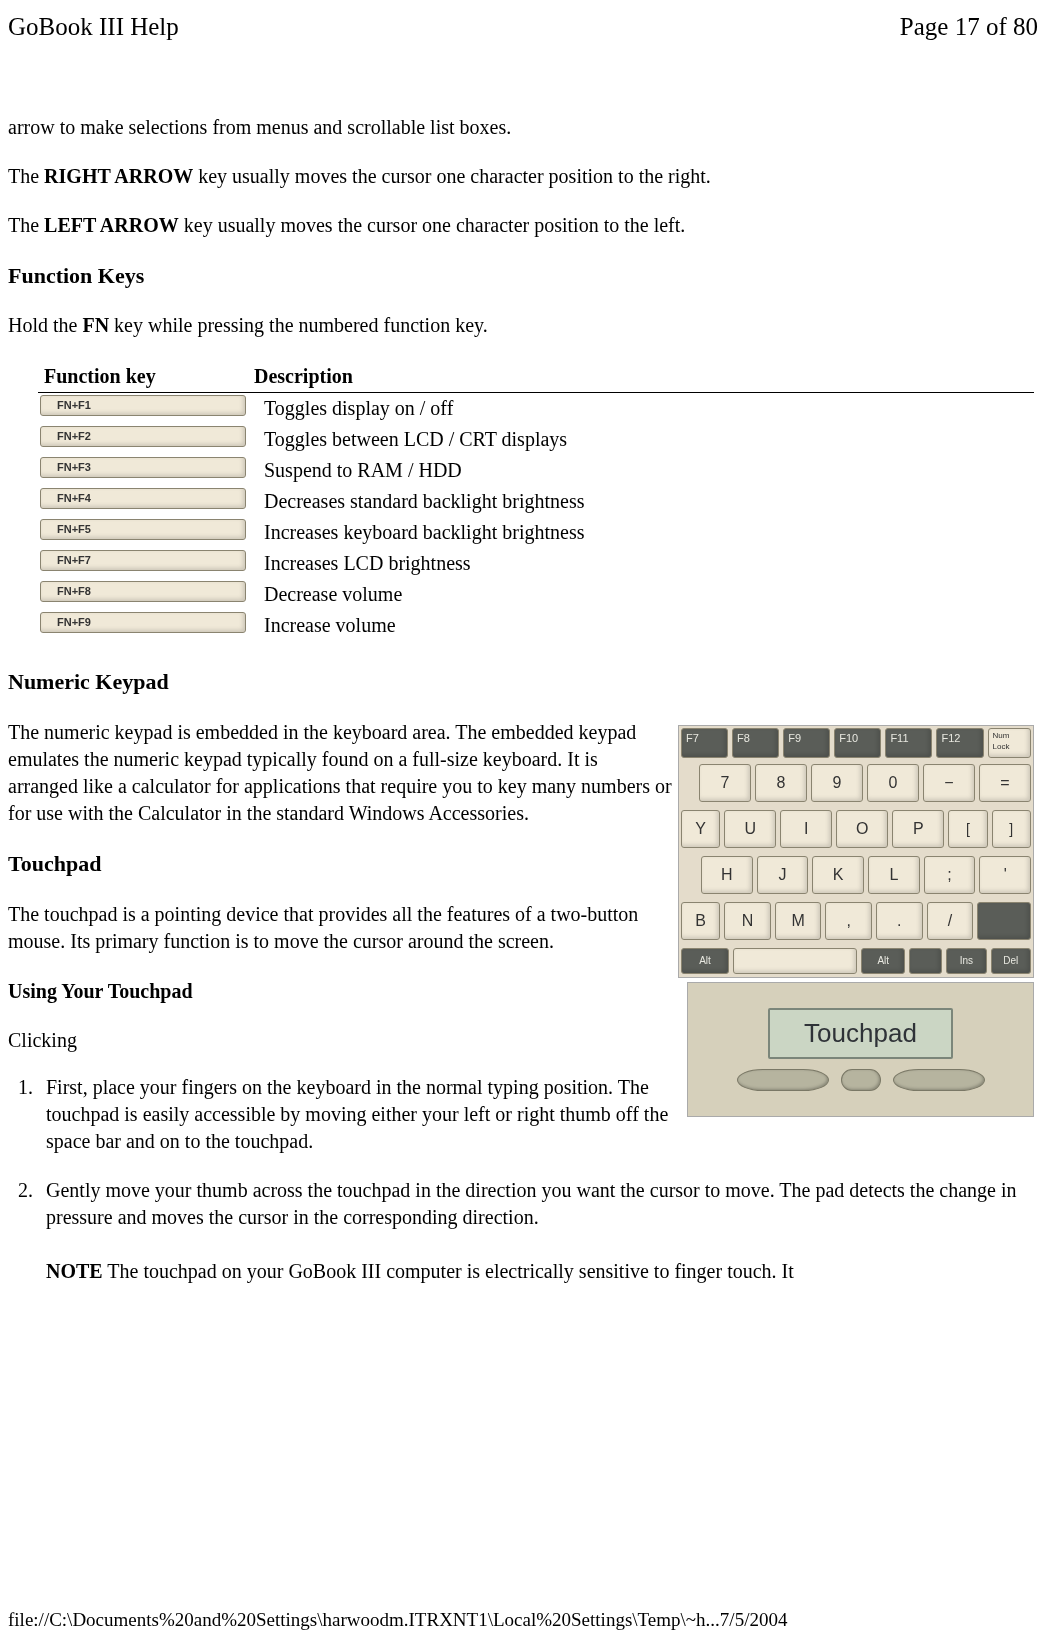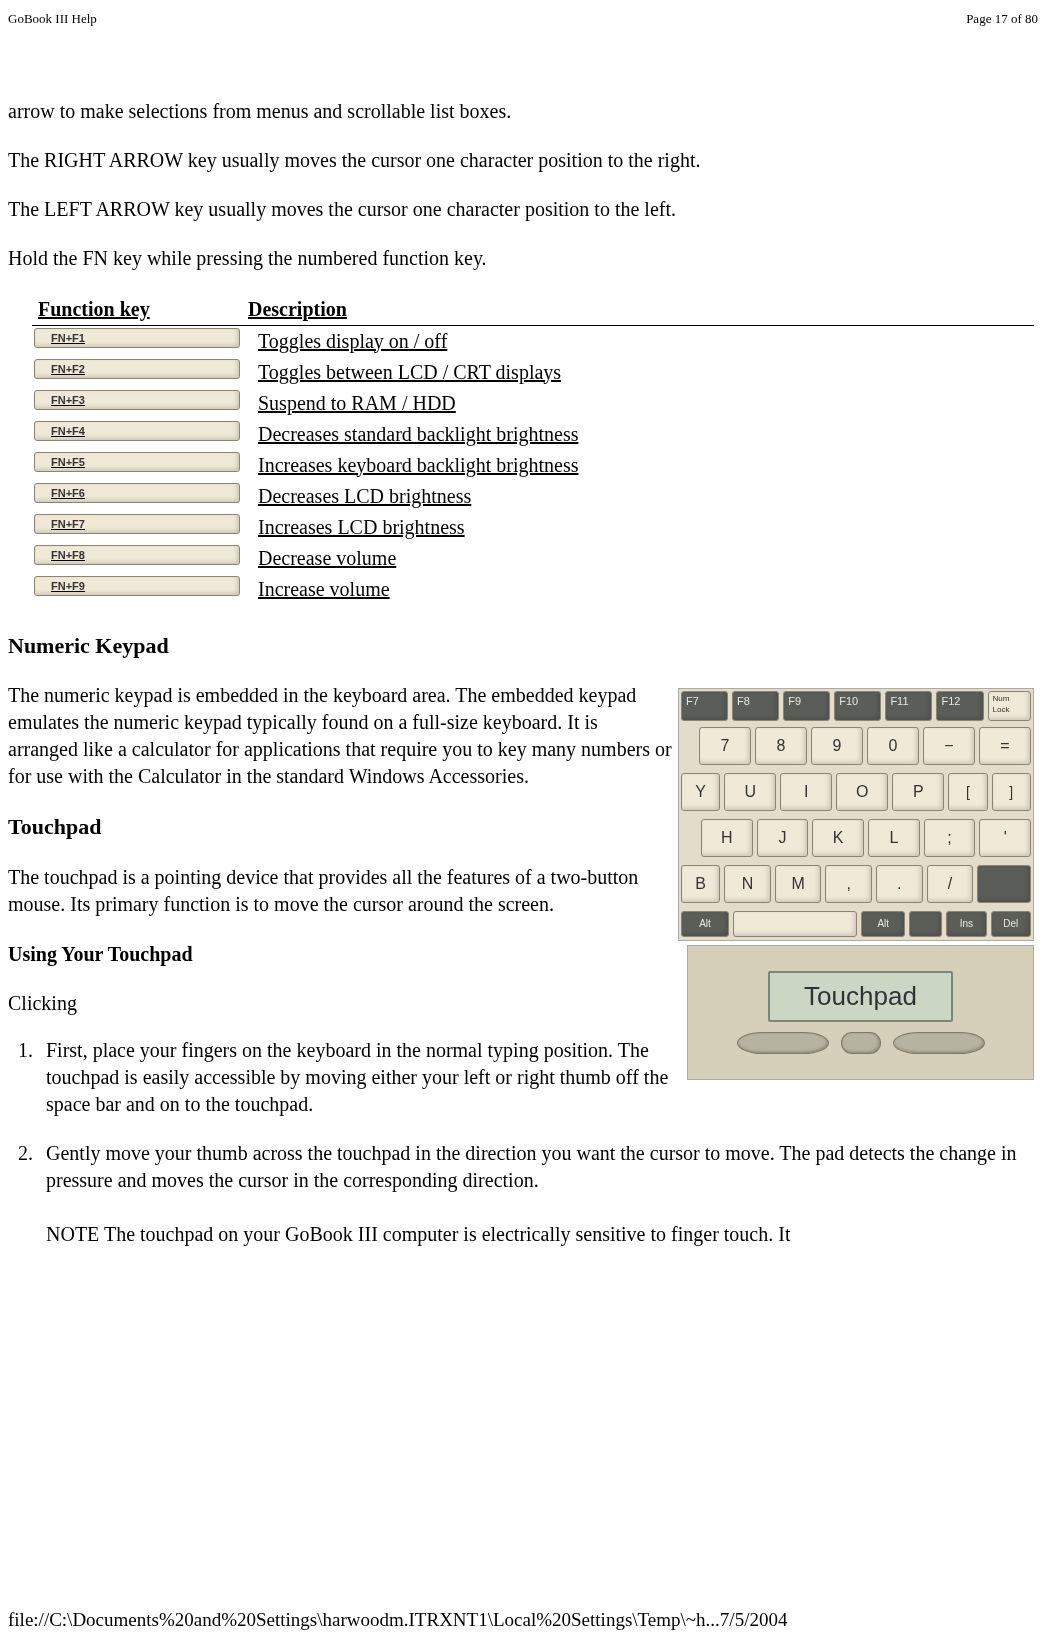--- a/index.html
+++ b/index.html
@@ -15,46 +15,45 @@
       background: #fff;
       width: 1050px;
       height: 1645px;
       position: relative;
       padding: 0;
     }
     .header {
       display: flex;
       justify-content: space-between;
       padding: 10px 12px 0 8px;
-      font-size: 13px;
+      font-size: 25px;
     }
     .content {
       padding: 70px 16px 0 8px;
     }
     .para {
       margin-bottom: 22px;
     }
     .bold {
-      font-weight: normal;
+      font-weight: bold;
       margin-top: 48px;
     }
     h2.section {
       font-size: 22px;
       font-weight: bold;
       margin-bottom: 22px;
     }
     h3.subsection {
       font-size: 20px;
       font-weight: bold;
       margin-bottom: 22px;
     }
     .fn-table-wrap {
-      margin-left: 24px;
+      margin-left: 30px;
       margin-bottom: 26px;
-      text-decoration: underline;
     }
     .fn-table {
       border-collapse: collapse;
       width: 100%;
     }
     .fn-table th {
       text-align: left;
       font-weight: bold;
       padding: 2px 6px;
       border-bottom: 1.5px solid #000;
@@ -183,20 +182,21 @@
   <p class="para">arrow to make selections from menus and scrollable list boxes.</p>
 
   <p class="para">
     <span>The </span><span class="bold">RIGHT ARROW</span><span> key usually moves the cursor one character position to the right.</span>
   </p>
 
   <p class="para">
     <span>The </span><span class="bold">LEFT ARROW</span><span> key usually moves the cursor one character position to the left.</span>
   </p>
 
+  <h2 class="section">Function Keys</h2>
 
   <p class="para">
     <span>Hold the </span><span class="bold">FN</span><span> key while pressing the numbered function key.</span>
   </p>
 
   <div class="fn-table-wrap">
     <table class="fn-table">
       <thead>
         <tr>
           <th class="col-key">Function key</th>
@@ -216,24 +216,20 @@
             <td class="key">FN+F3</td>
             <td>Suspend to RAM / HDD</td>
           </tr>
           <tr>
             <td class="key">FN+F4</td>
             <td>Decreases standard backlight brightness</td>
           </tr>
           <tr>
             <td class="key">FN+F5</td>
             <td>Increases keyboard backlight brightness</td>
-          </tr>
-          <tr>
-            <td class="key">FN+F6</td>
-            <td>Decreases LCD brightness</td>
           </tr>
           <tr>
             <td class="key">FN+F7</td>
             <td>Increases LCD brightness</td>
           </tr>
           <tr>
             <td class="key">FN+F8</td>
             <td>Decrease volume</td>
           </tr>
           <tr>

